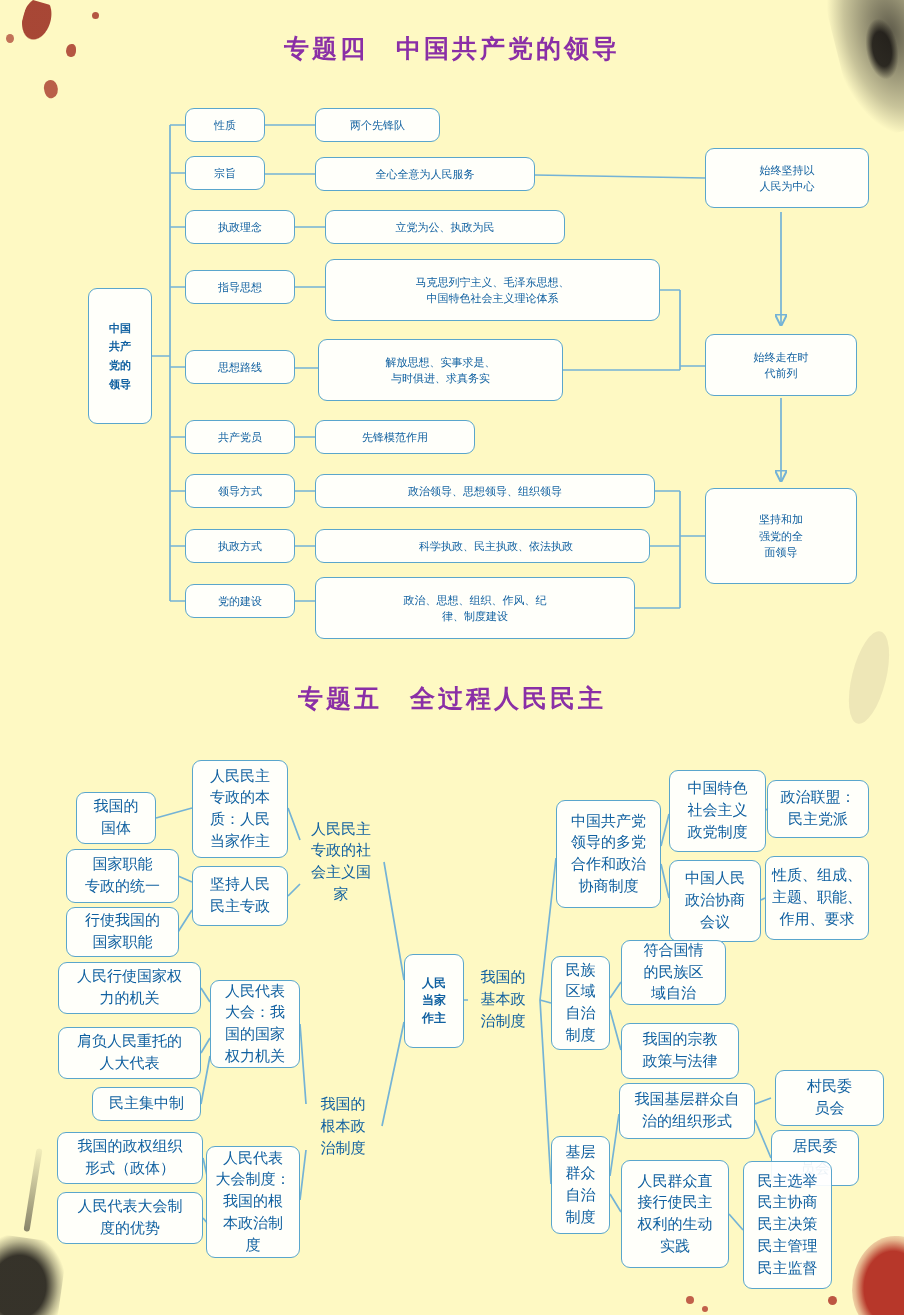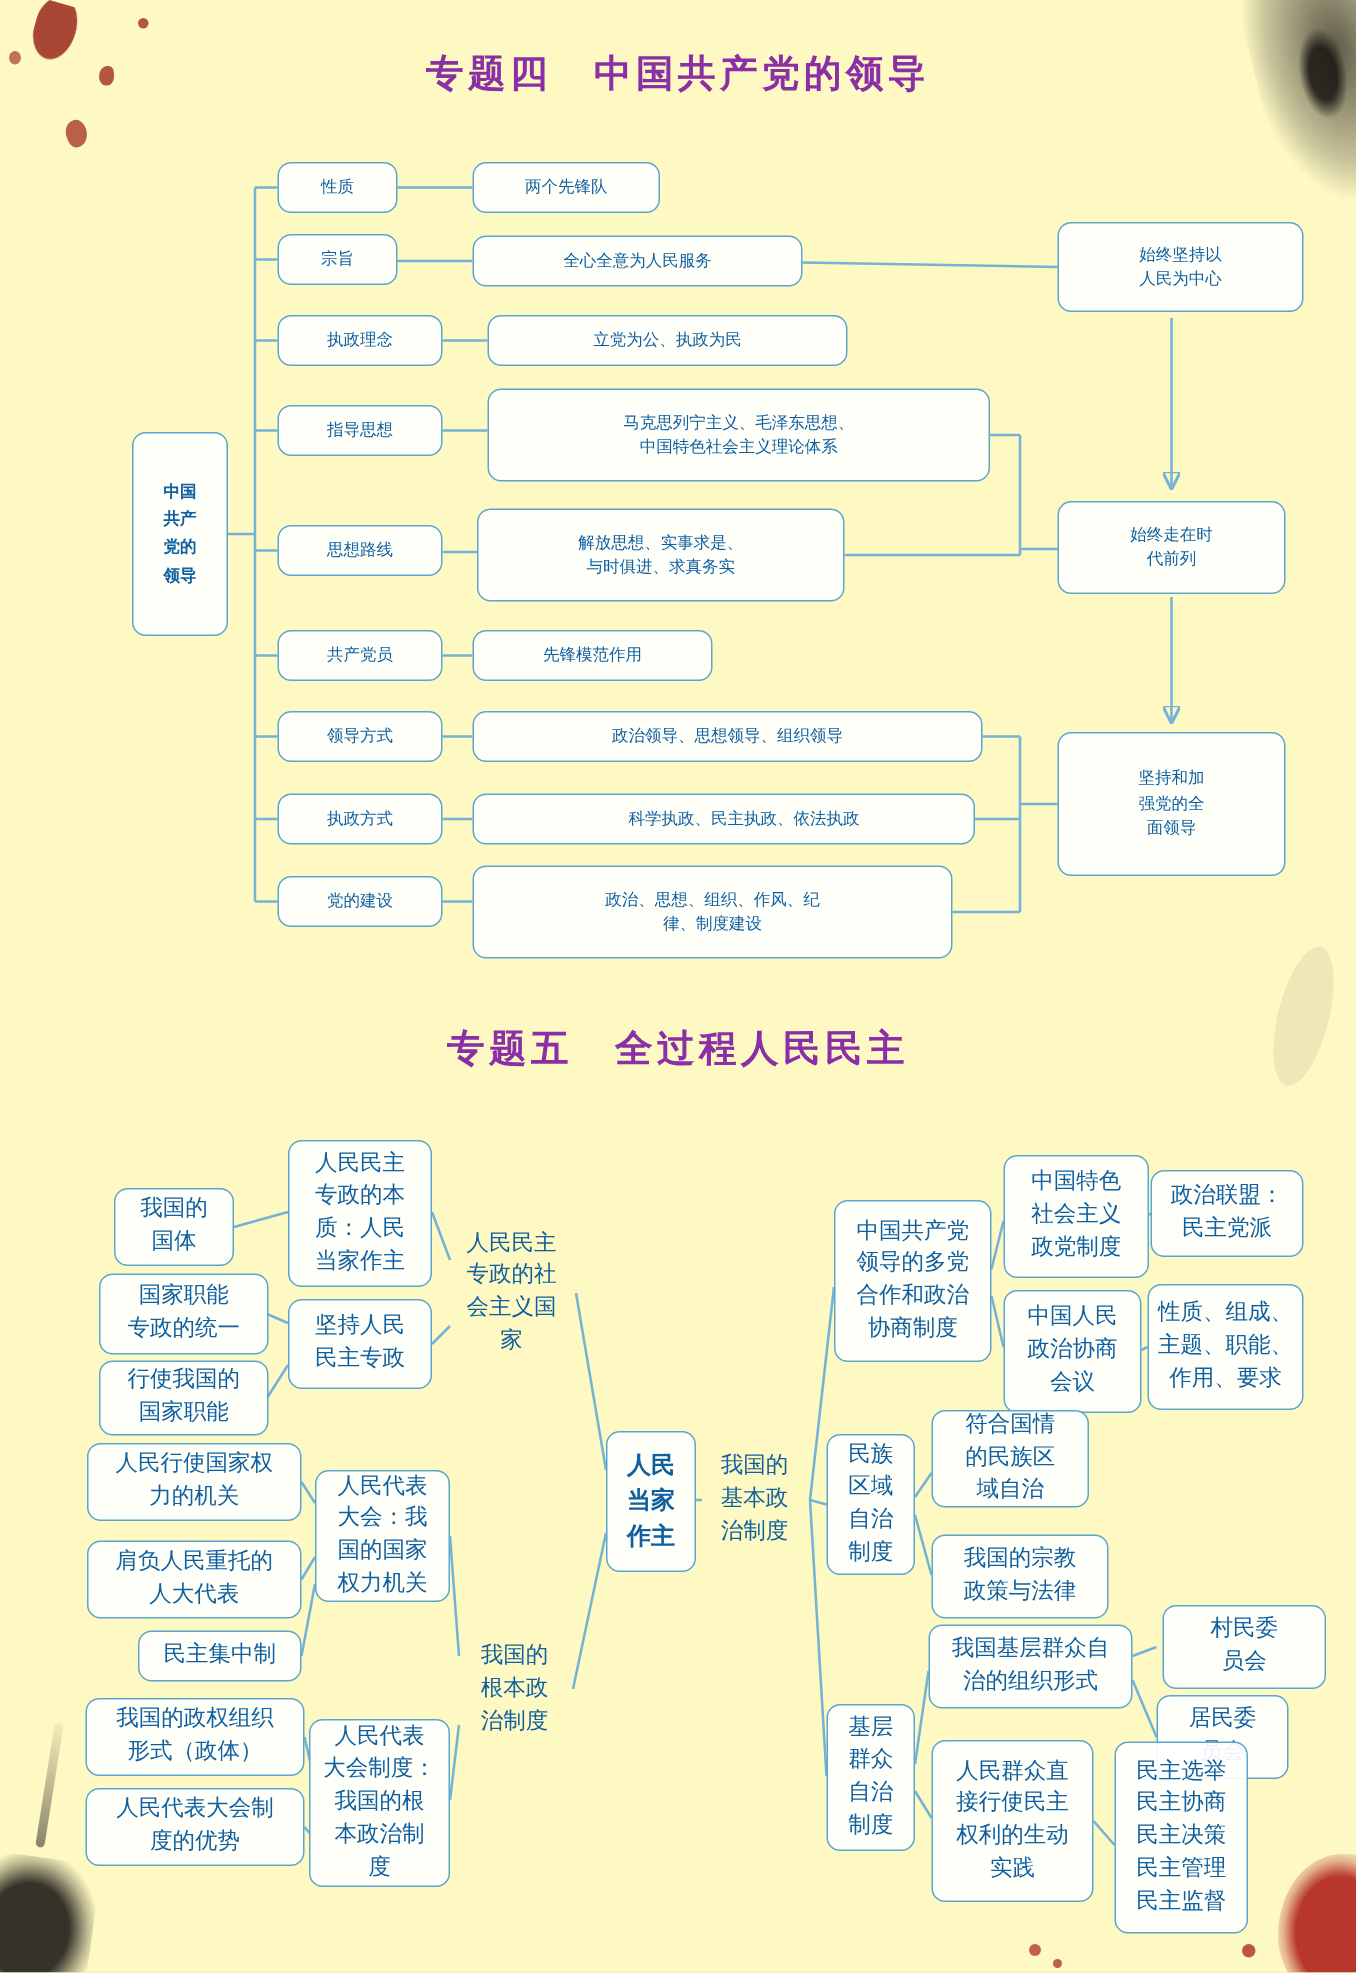--- a/index.html
+++ b/index.html
@@ -16,21 +16,21 @@
     position:absolute;box-sizing:border-box;
     border:1.6px solid #5aa6cc;border-radius:9px;
     background:rgba(255,255,255,.92);
     color:#1060a0;font-size:11px;line-height:1.5;
     display:flex;align-items:center;justify-content:center;
     text-align:center;white-space:pre-line;padding:2px 5px;
   }
   .t5{font-size:15px;line-height:1.45;}
   .plain{border:none;background:transparent;}
   .bold{font-weight:bold;}
-  .big{font-size:16px;}
+  .big{font-size:12px;}
   svg.connectors{position:absolute;left:0;top:0;width:904px;height:1315px;}
   svg.connectors path{stroke:#74b3d6;stroke-width:1.7;fill:none;}
   .deco{position:absolute;pointer-events:none;}
 </style>
 </head>
 <body>
 
 <div class="canvas">
 
   <div class="deco" style="left:22px;top:2px;width:30px;height:42px;background:radial-gradient(ellipse at 45% 40%, #9e3326 58%, transparent 62%);transform:rotate(16deg);opacity:.9;"></div>

